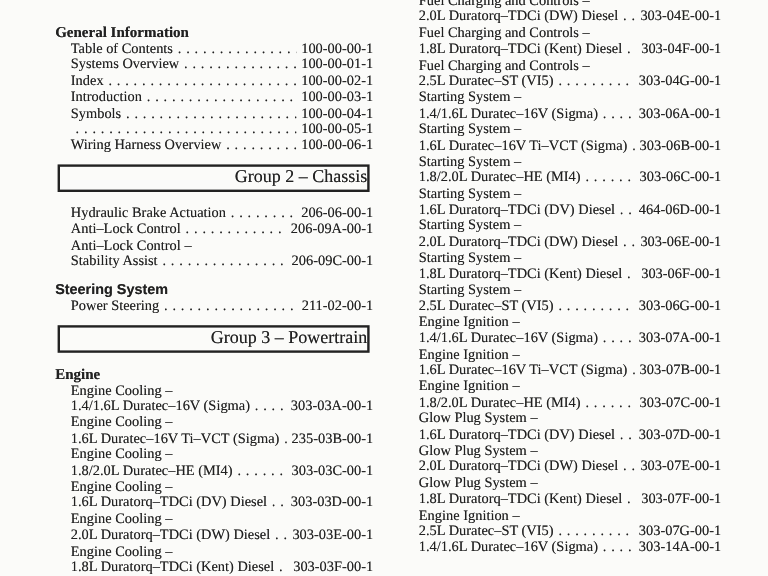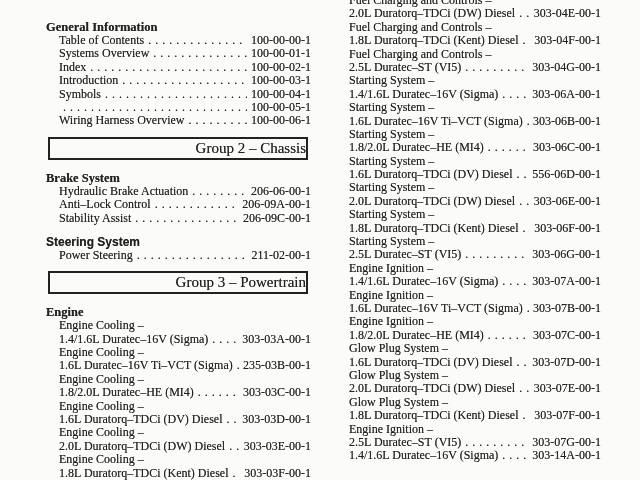--- a/index.html
+++ b/index.html
@@ -100,30 +100,32 @@
         <span class="pg">100-00-05-1</span>
       </div>
       <div class="row">
         <span class="lbl">Wiring Harness Overview</span>
         <span class="dots">. . . . . . . . . . . . . . . . . . . . . . . . . . . . . . . . . . . . . . . . . . . . . . . . . . . . . . . . . . . . </span>
         <span class="pg">100-00-06-1</span>
       </div>
     </div>
     <div class="group-box">Group 2 – Chassis</div>
     <div class="section">
-      <div class="section-title">Brake System</div>
       <div class="row">
         <span class="lbl">Hydraulic Brake Actuation</span>
         <span class="dots">. . . . . . . . . . . . . . . . . . . . . . . . . . . . . . . . . . . . . . . . . . . . . . . . . . . . . . . . . . . . </span>
         <span class="pg">206-06-00-1</span>
       </div>
       <div class="row">
         <span class="lbl">Anti–Lock Control</span>
         <span class="dots">. . . . . . . . . . . . . . . . . . . . . . . . . . . . . . . . . . . . . . . . . . . . . . . . . . . . . . . . . . . . </span>
         <span class="pg">206-09A-00-1</span>
+      </div>
+      <div class="row">
+        <span class="lbl">Anti–Lock Control –</span>
       </div>
       <div class="row">
         <span class="lbl">Stability Assist</span>
         <span class="dots">. . . . . . . . . . . . . . . . . . . . . . . . . . . . . . . . . . . . . . . . . . . . . . . . . . . . . . . . . . . . </span>
         <span class="pg">206-09C-00-1</span>
       </div>
     </div>
     <div class="section">
       <div class="section-title sans">Steering System</div>
       <div class="row">
@@ -234,21 +236,21 @@
         <span class="lbl">1.8/2.0L Duratec–HE (MI4)</span>
         <span class="dots">. . . . . . . . . . . . . . . . . . . . . . . . . . . . . . . . . . . . . . . . . . . . . . . . . . . . . . . . . . . . </span>
         <span class="pg">303-06C-00-1</span>
       </div>
       <div class="row">
         <span class="lbl">Starting System –</span>
       </div>
       <div class="row">
         <span class="lbl">1.6L Duratorq–TDCi (DV) Diesel</span>
         <span class="dots">. . . . . . . . . . . . . . . . . . . . . . . . . . . . . . . . . . . . . . . . . . . . . . . . . . . . . . . . . . . . </span>
-        <span class="pg">556-06D-00-1</span>
+        <span class="pg">464-06D-00-1</span>
       </div>
       <div class="row">
         <span class="lbl">Starting System –</span>
       </div>
       <div class="row">
         <span class="lbl">2.0L Duratorq–TDCi (DW) Diesel</span>
         <span class="dots">. . . . . . . . . . . . . . . . . . . . . . . . . . . . . . . . . . . . . . . . . . . . . . . . . . . . . . . . . . . . </span>
         <span class="pg">303-06E-00-1</span>
       </div>
       <div class="row">

